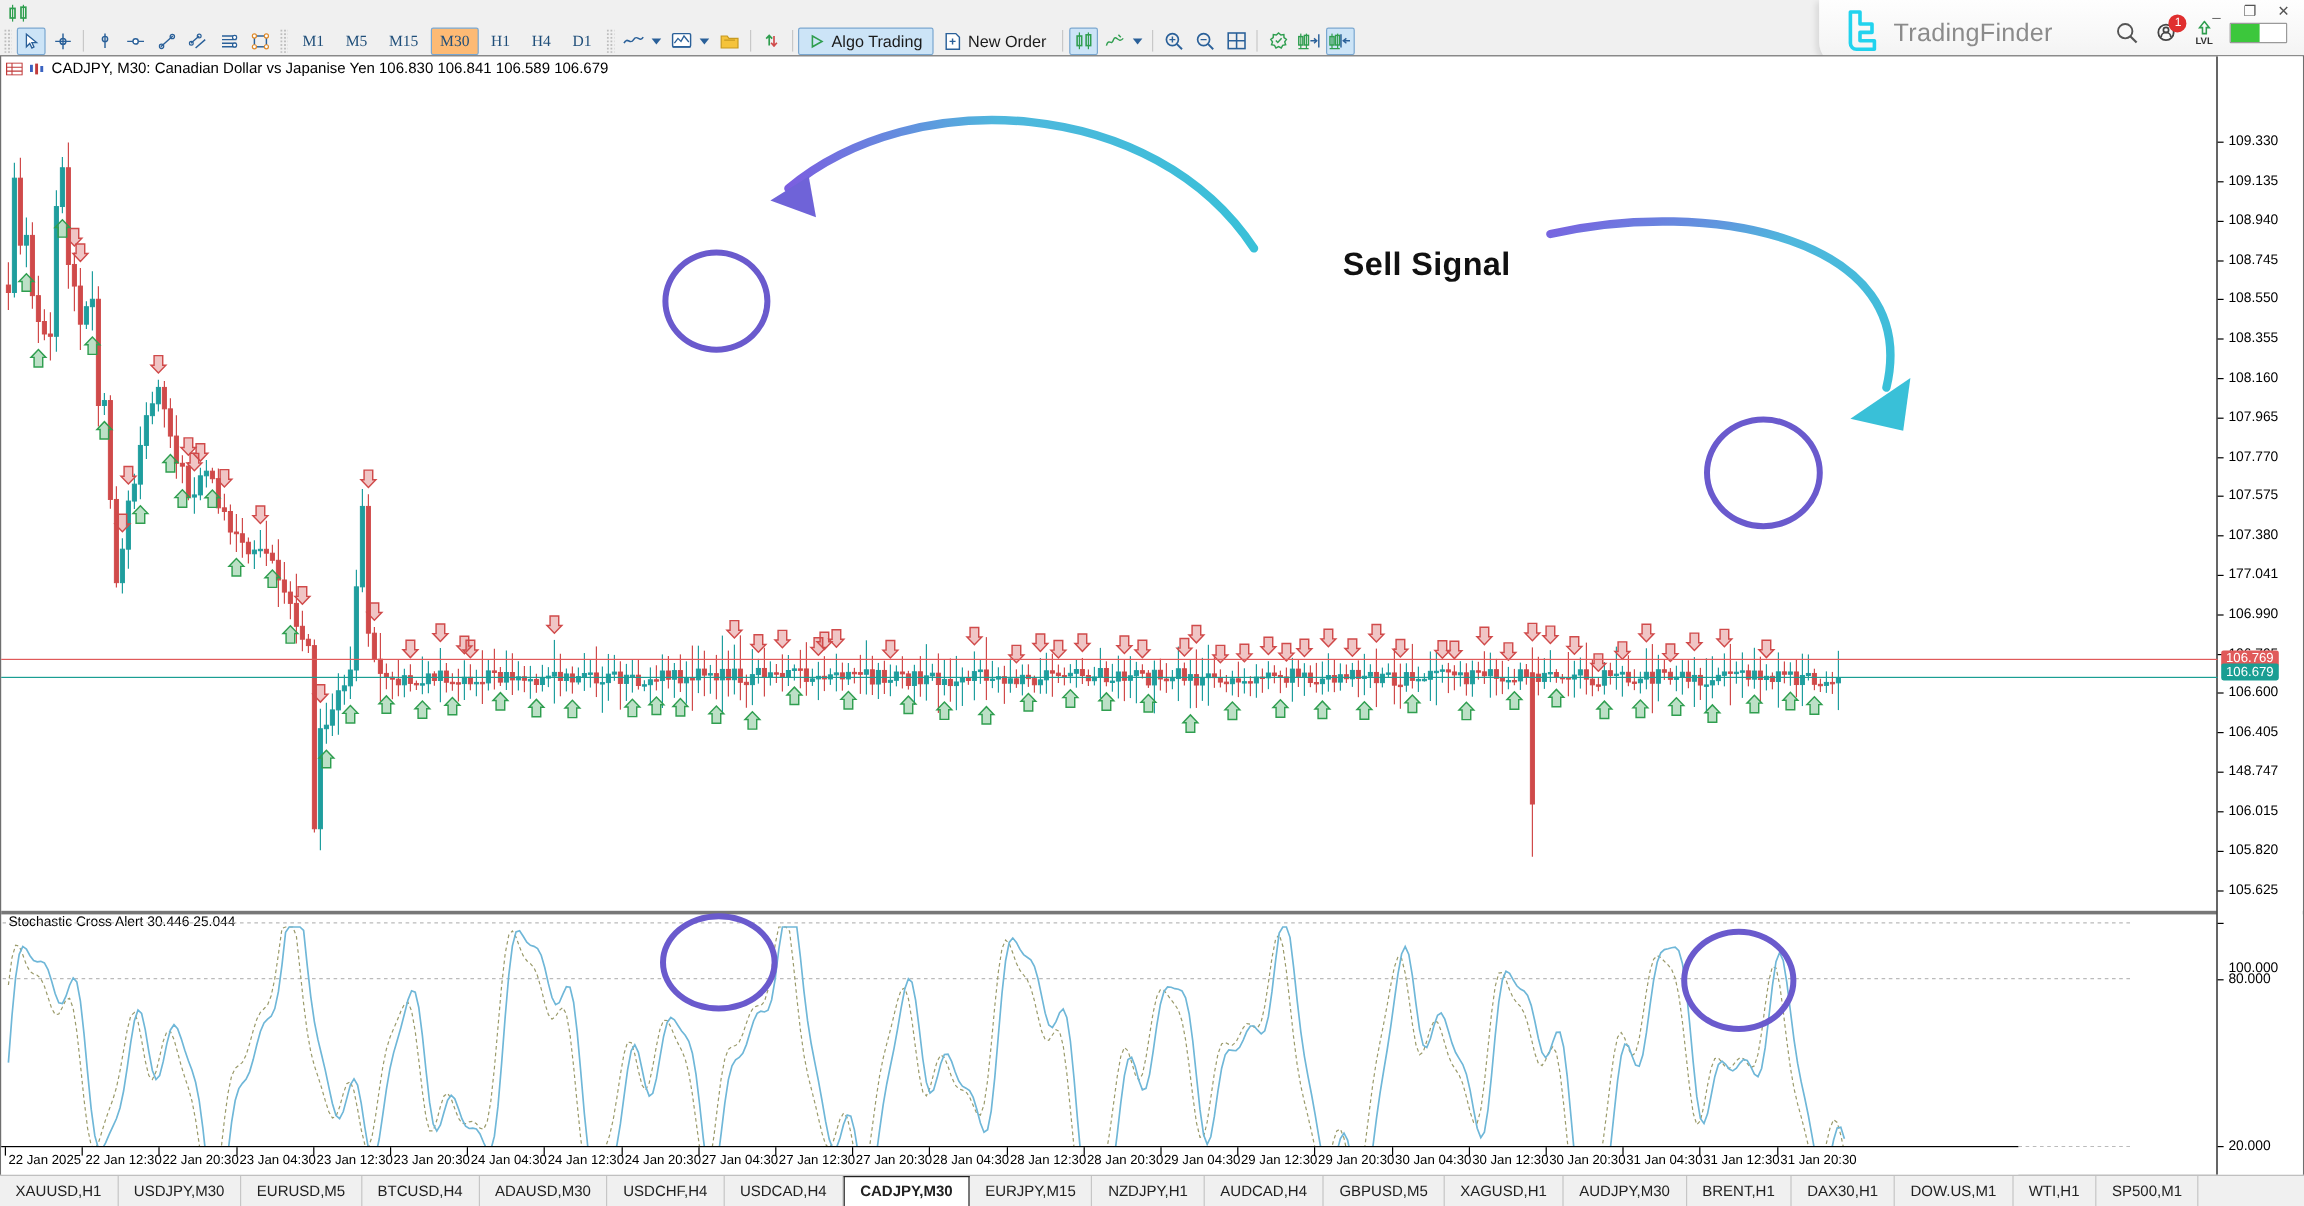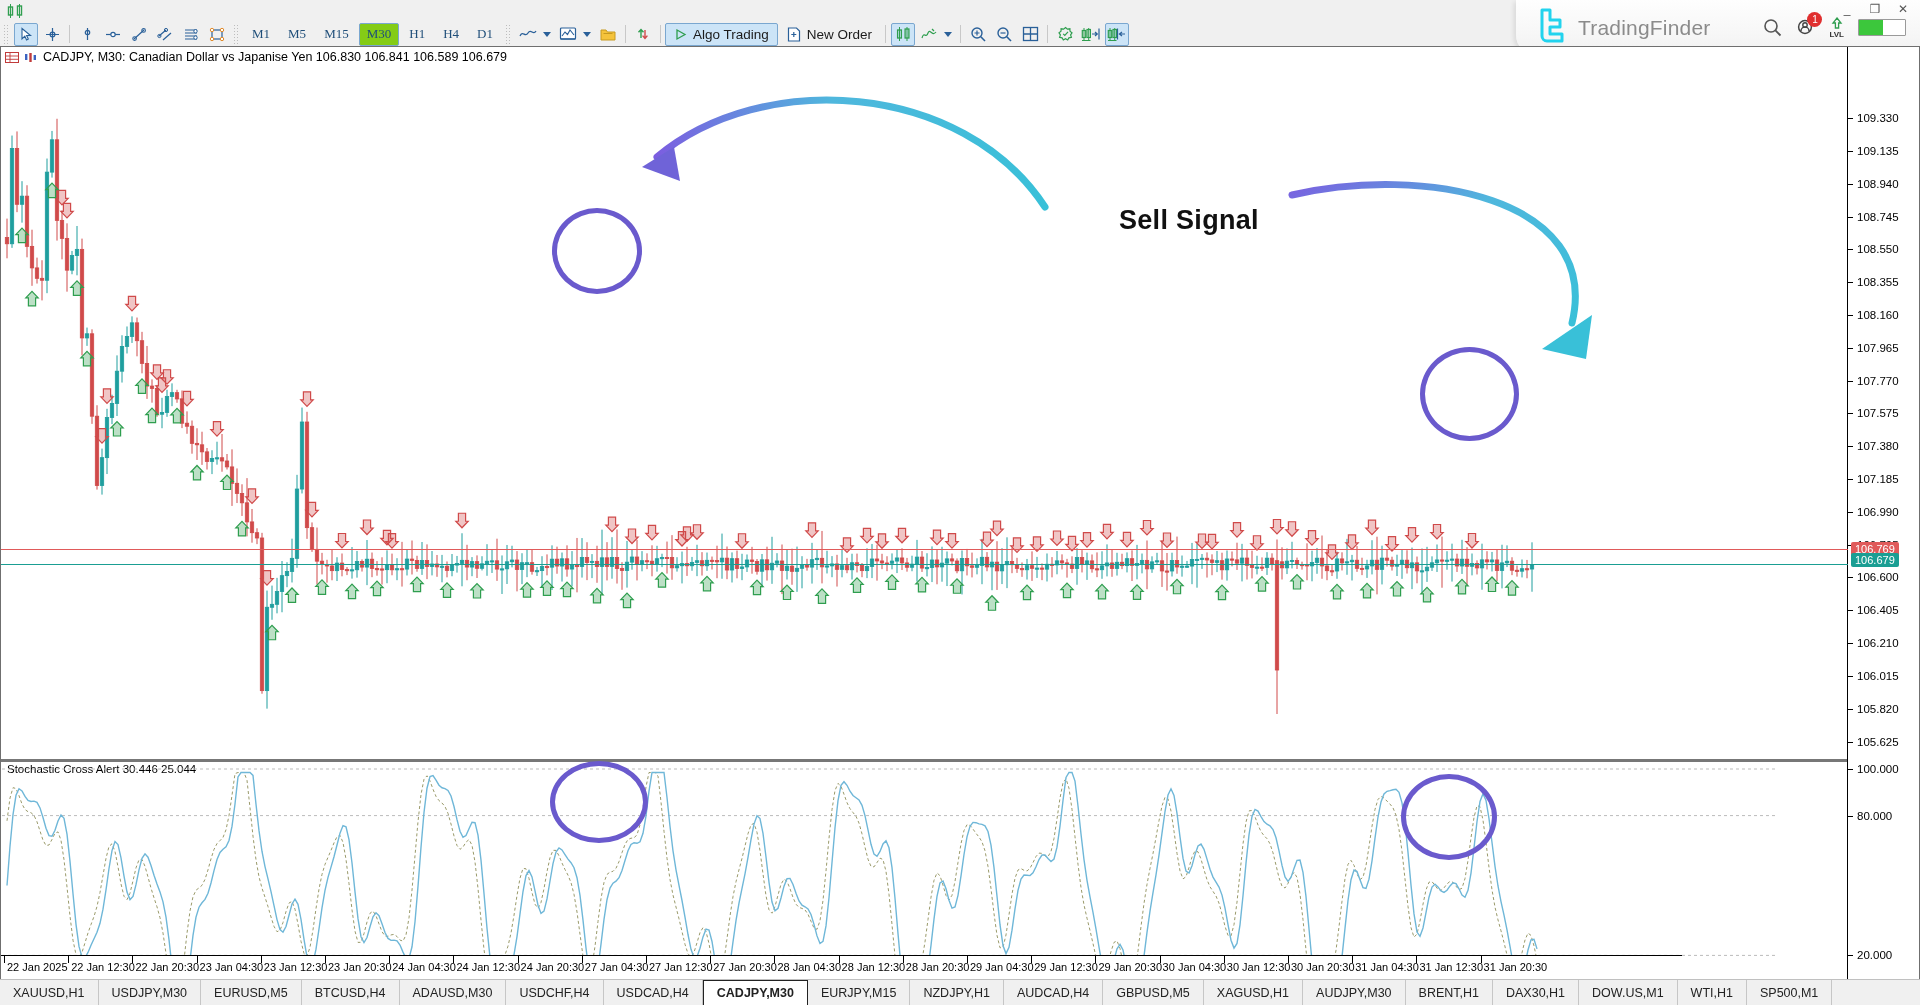--- a/index.html
+++ b/index.html
@@ -23,21 +23,21 @@
            display:flex;align-items:center;border-bottom:1px solid #bfbfbf;}
   .grip{width:7px;height:20px;margin:0 3px;
         background-image:radial-gradient(#b4b4b4 1px, transparent 1px);
         background-size:3px 3px;opacity:.85;}
   .tbtn{height:21px;min-width:22px;display:flex;align-items:center;justify-content:center;
         margin:0 1px;border:1px solid transparent;border-radius:2px;cursor:default;}
   .tbtn.active{background:#cce4f7;border-color:#7aa7d0;}
   .sep{width:1px;height:18px;background:#c8c8c8;margin:0 4px;}
   .tfbtn{height:21px;padding:0 7px;display:flex;align-items:center;justify-content:center;
          font-size:13px;color:#1f4e79;border:1px solid transparent;border-radius:2px;margin:0 1px;cursor:default;font-family:Liberation Serif, serif;}
-  .tfbtn.active{background:#84cc16;border-color:#7aa7d0;}
+  .tfbtn.active{background:#fdba74;border-color:#7aa7d0;}
   .bigbtn{height:21px;padding:0 8px;display:flex;align-items:center;gap:6px;
           font-size:13.5px;color:#1b1b1b;border:1px solid transparent;border-radius:2px;cursor:default;}
   .bigbtn.active{background:#cce4f7;border-color:#7aa7d0;}
   .caret{width:0;height:0;border-left:4px solid transparent;border-right:4px solid transparent;
          border-top:5px solid #2a6099;margin:0 4px 0 2px;}
 
   
   .tf-panel{position:absolute;right:0;top:0;width:404px;height:55px;
             background:linear-gradient(180deg,#fefefe 0%,#f7f7f7 60%,#f1f1f1 100%);
             border-bottom-left-radius:20px;box-shadow:-2px 2px 5px rgba(0,0,0,.10);
@@ -1124,43 +1124,43 @@
           <div class="p-lab" style="top: 267.955px;">108.160</div>
           <div class="p-tick" style="top: 267.955px;"></div>
           <div class="p-lab" style="top: 300.769px;">107.965</div>
           <div class="p-tick" style="top: 300.769px;"></div>
           <div class="p-lab" style="top: 333.583px;">107.770</div>
           <div class="p-tick" style="top: 333.583px;"></div>
           <div class="p-lab" style="top: 366.397px;">107.575</div>
           <div class="p-tick" style="top: 366.397px;"></div>
           <div class="p-lab" style="top: 399.211px;">107.380</div>
           <div class="p-tick" style="top: 399.211px;"></div>
-          <div class="p-lab" style="top: 432.025px;">107.185</div>
+          <div class="p-lab" style="top: 432.025px;">177.041</div>
           <div class="p-tick" style="top: 432.025px;"></div>
           <div class="p-lab" style="top: 464.839px;">106.990</div>
           <div class="p-tick" style="top: 464.839px;"></div>
           <div class="p-lab" style="top: 497.653px;">106.795</div>
           <div class="p-tick" style="top: 497.653px;"></div>
           <div class="p-lab" style="top: 530.467px;">106.600</div>
           <div class="p-tick" style="top: 530.467px;"></div>
           <div class="p-lab" style="top: 563.282px;">106.405</div>
           <div class="p-tick" style="top: 563.282px;"></div>
-          <div class="p-lab" style="top: 596.096px;">106.210</div>
+          <div class="p-lab" style="top: 596.096px;">148.747</div>
           <div class="p-tick" style="top: 596.096px;"></div>
           <div class="p-lab" style="top: 628.91px;">106.015</div>
           <div class="p-tick" style="top: 628.91px;"></div>
           <div class="p-lab" style="top: 661.724px;">105.820</div>
           <div class="p-tick" style="top: 661.724px;"></div>
           <div class="p-lab" style="top: 694.538px;">105.625</div>
           <div class="p-tick" style="top: 694.538px;"></div>
         </div>
       <div class="p-marker" id="ask-marker" style="top: 502.029px; background: rgb(224, 90, 90);">106.769</div>
       <div class="p-marker" id="bid-marker" style="top: 513px; background: rgb(26, 158, 147);">106.679</div>
       <div id="ind-labels">
-          <div class="p-lab" style="top: 722px;">100.000</div>
+          <div class="p-lab" style="top: 760px;">100.000</div>
           <div class="p-tick" style="top: 722px;"></div>
           <div class="p-lab" style="top: 768.6px;">80.000</div>
           <div class="p-tick" style="top: 768.6px;"></div>
           <div class="p-lab" style="top: 908.4px;">20.000</div>
           <div class="p-tick" style="top: 908.4px;"></div>
           <div class="p-lab" style="top: 955px;">0.000</div>
           <div class="p-tick" style="top: 955px;"></div>
         </div>
     </div>
 

